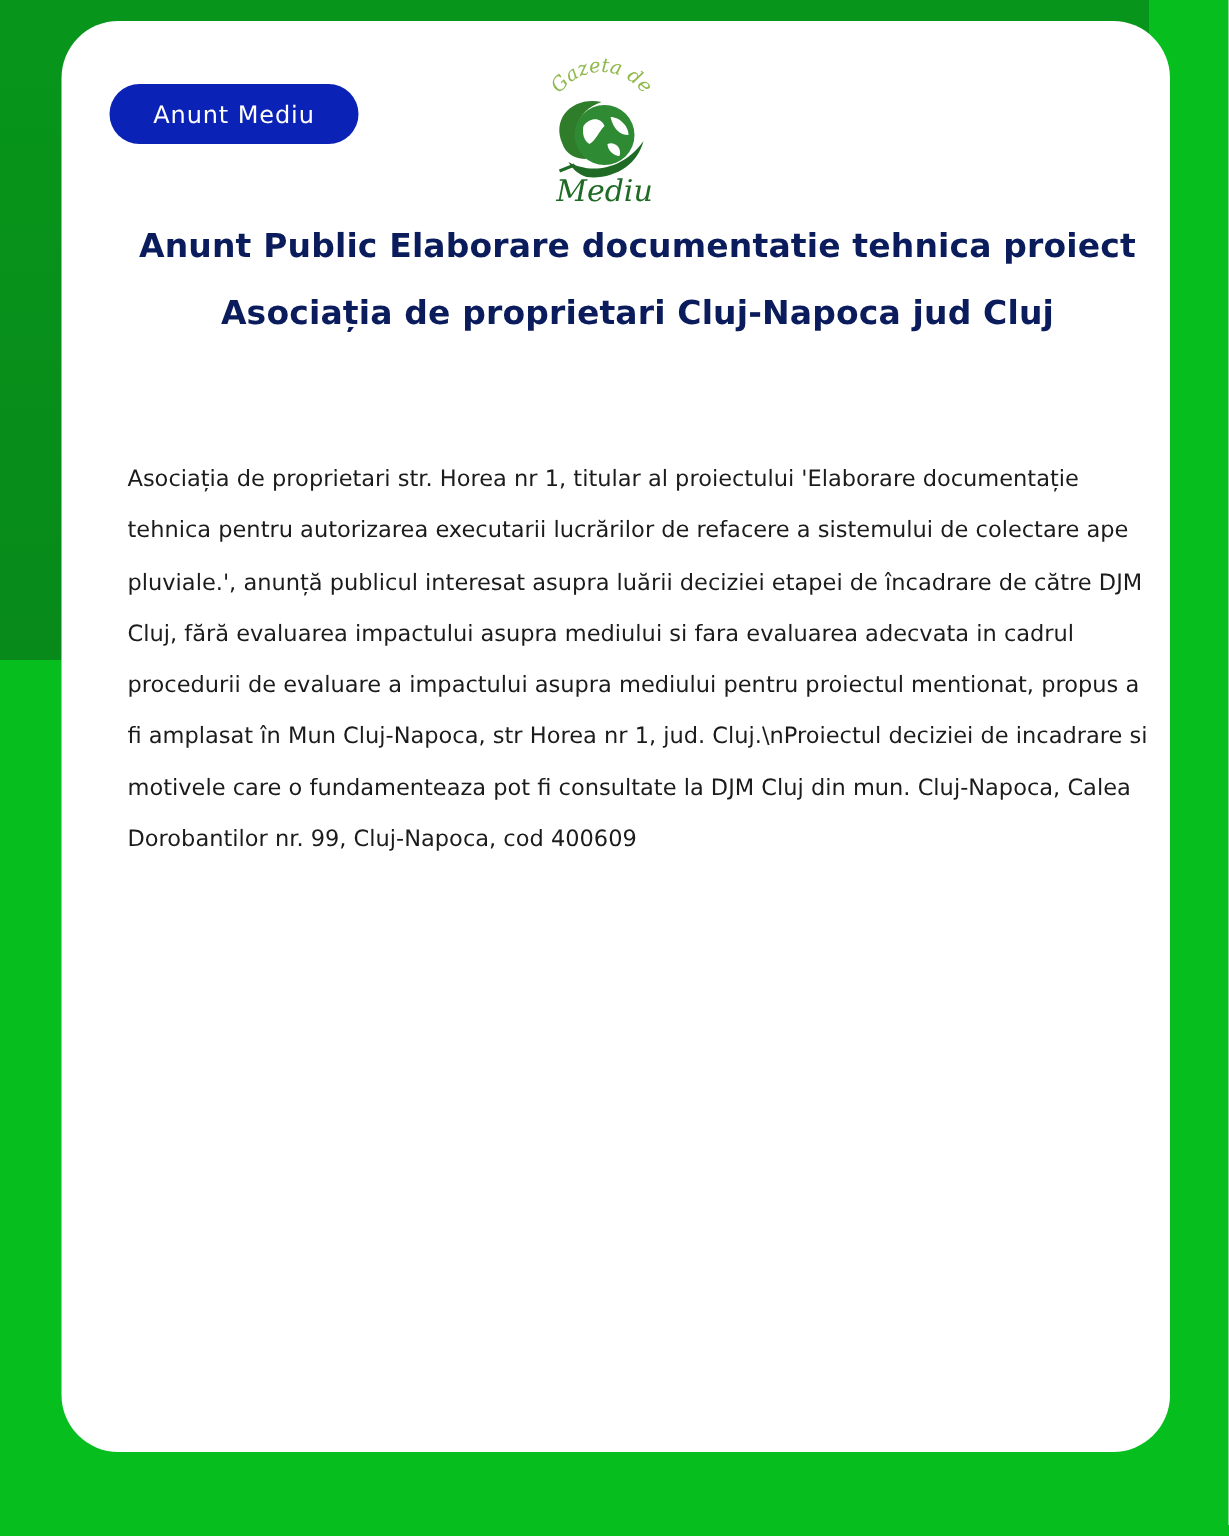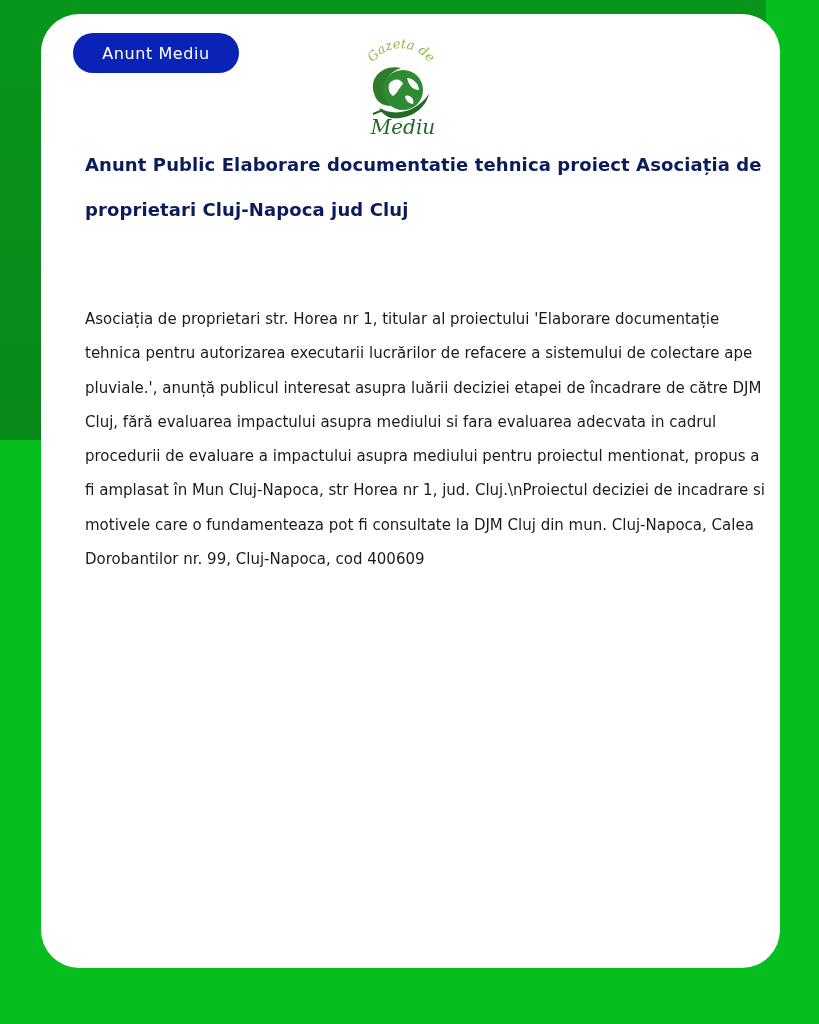--- a/index.html
+++ b/index.html
@@ -1,21 +1,21 @@
 <!DOCTYPE html>
 <html><head>
 <meta charset="utf-8">
 <style>
   html, body { margin:0; padding:0; }
   body { width:819px; height:1024px; position:relative; overflow:hidden; background:#06be1e; font-family:"DejaVu Sans", sans-serif; }
   .dark-block { position:absolute; left:0; top:0; width:766px; height:440px; background:linear-gradient(180deg,#07961b 0%,#078a1a 100%); }
   .card { position:absolute; left:41px; top:14px; width:739px; height:954px; background:#ffffff; border-radius:38px; }
-  .badge { position:absolute; left:32px; top:19px; width:166px; height:40px; background:#0a22b5; border-radius:20px; color:#ffffff; font-size:16px; letter-spacing:0.6px; display:flex; align-items:center; justify-content:center; }
+  .badge { position:absolute; left:32px; top:42px; width:166px; height:40px; background:#0a22b5; border-radius:20px; color:#ffffff; font-size:16px; letter-spacing:0.6px; display:flex; align-items:center; justify-content:center; }
   .logo { position:absolute; left:312px; top:24px; width:96px; height:100px; }
-  .title { position:absolute; left:44px; top:128px; width:680px; color:#0b1c5c; font-weight:bold; font-size:18px; line-height:45px; margin:0; letter-spacing:0.1px; }
+  .title { position:absolute; left:44px; top:128px; width:680px; color:#0b1c5c; font-weight:bold; font-size:22px; line-height:45px; margin:0; letter-spacing:0.1px;text-align:center; }
   .body-text { position:absolute; left:44px; top:288px; width:680px; color:#1b1b1b; font-size:15px; line-height:34.3px; margin:0; white-space:normal; }
 </style>
 </head>
 <body>
 
 <div class="dark-block"></div>
 
 <div class="card">
   <div class="badge">
     <span>Anunt Mediu</span>

